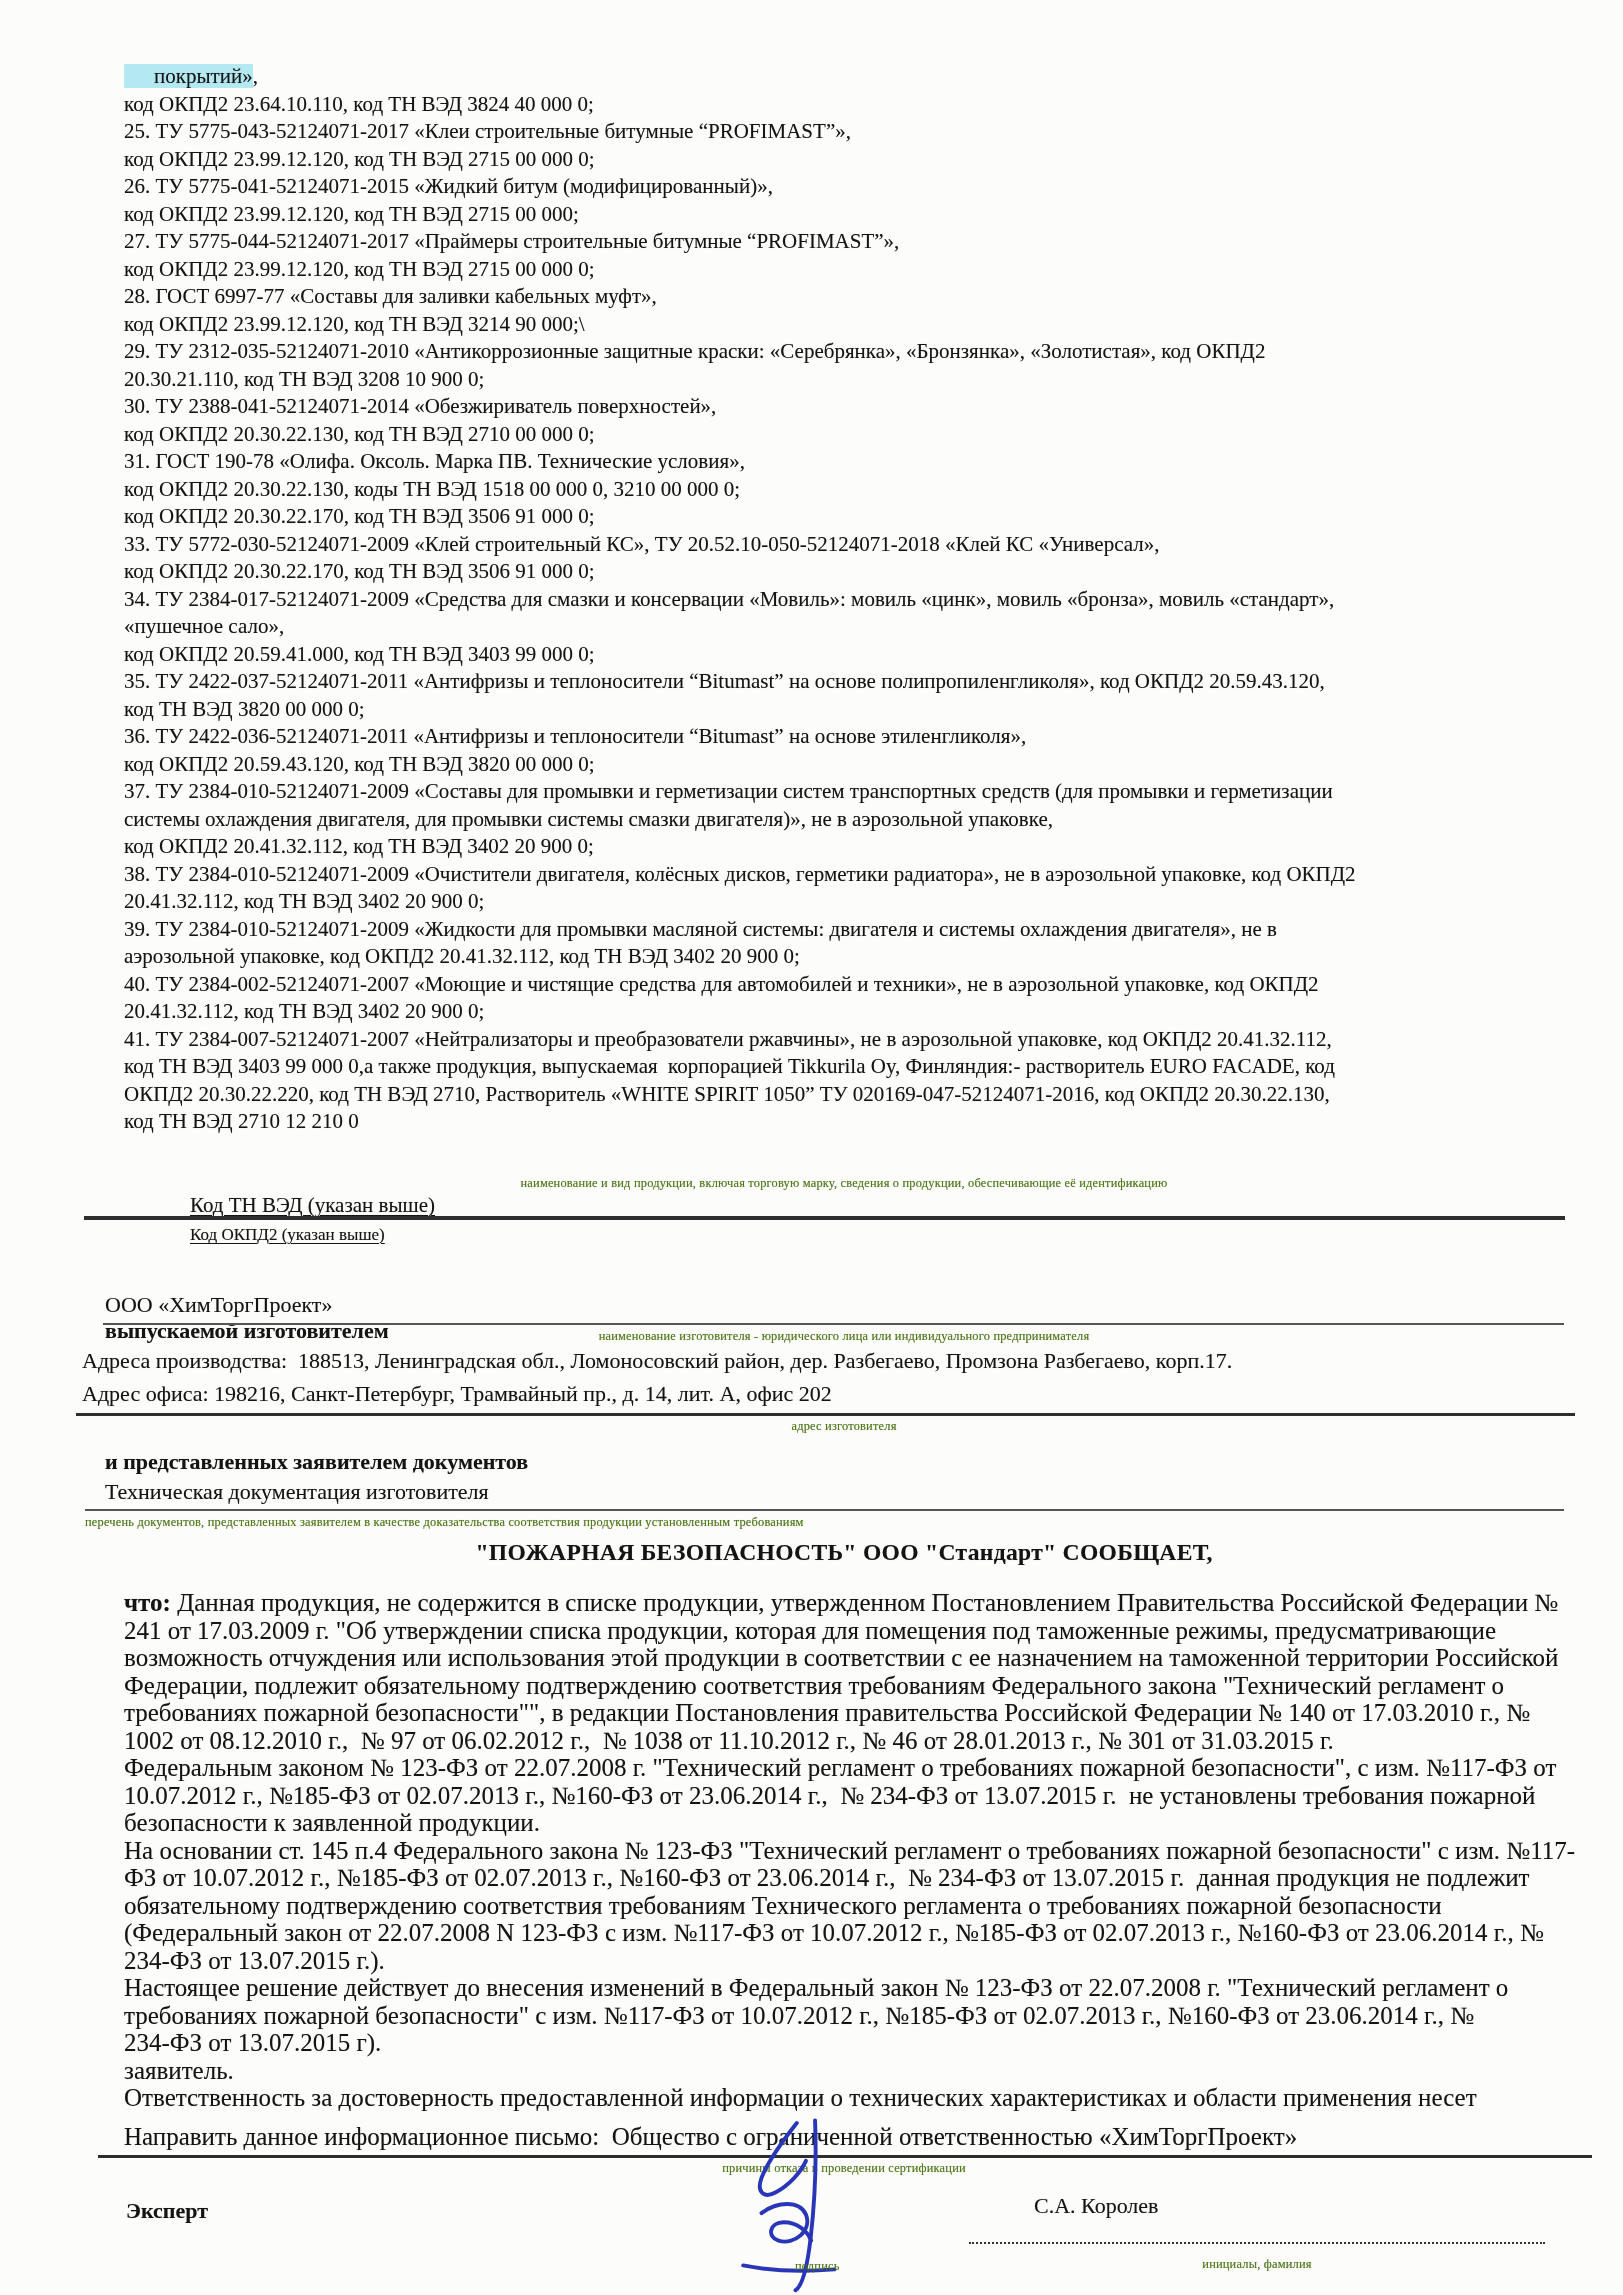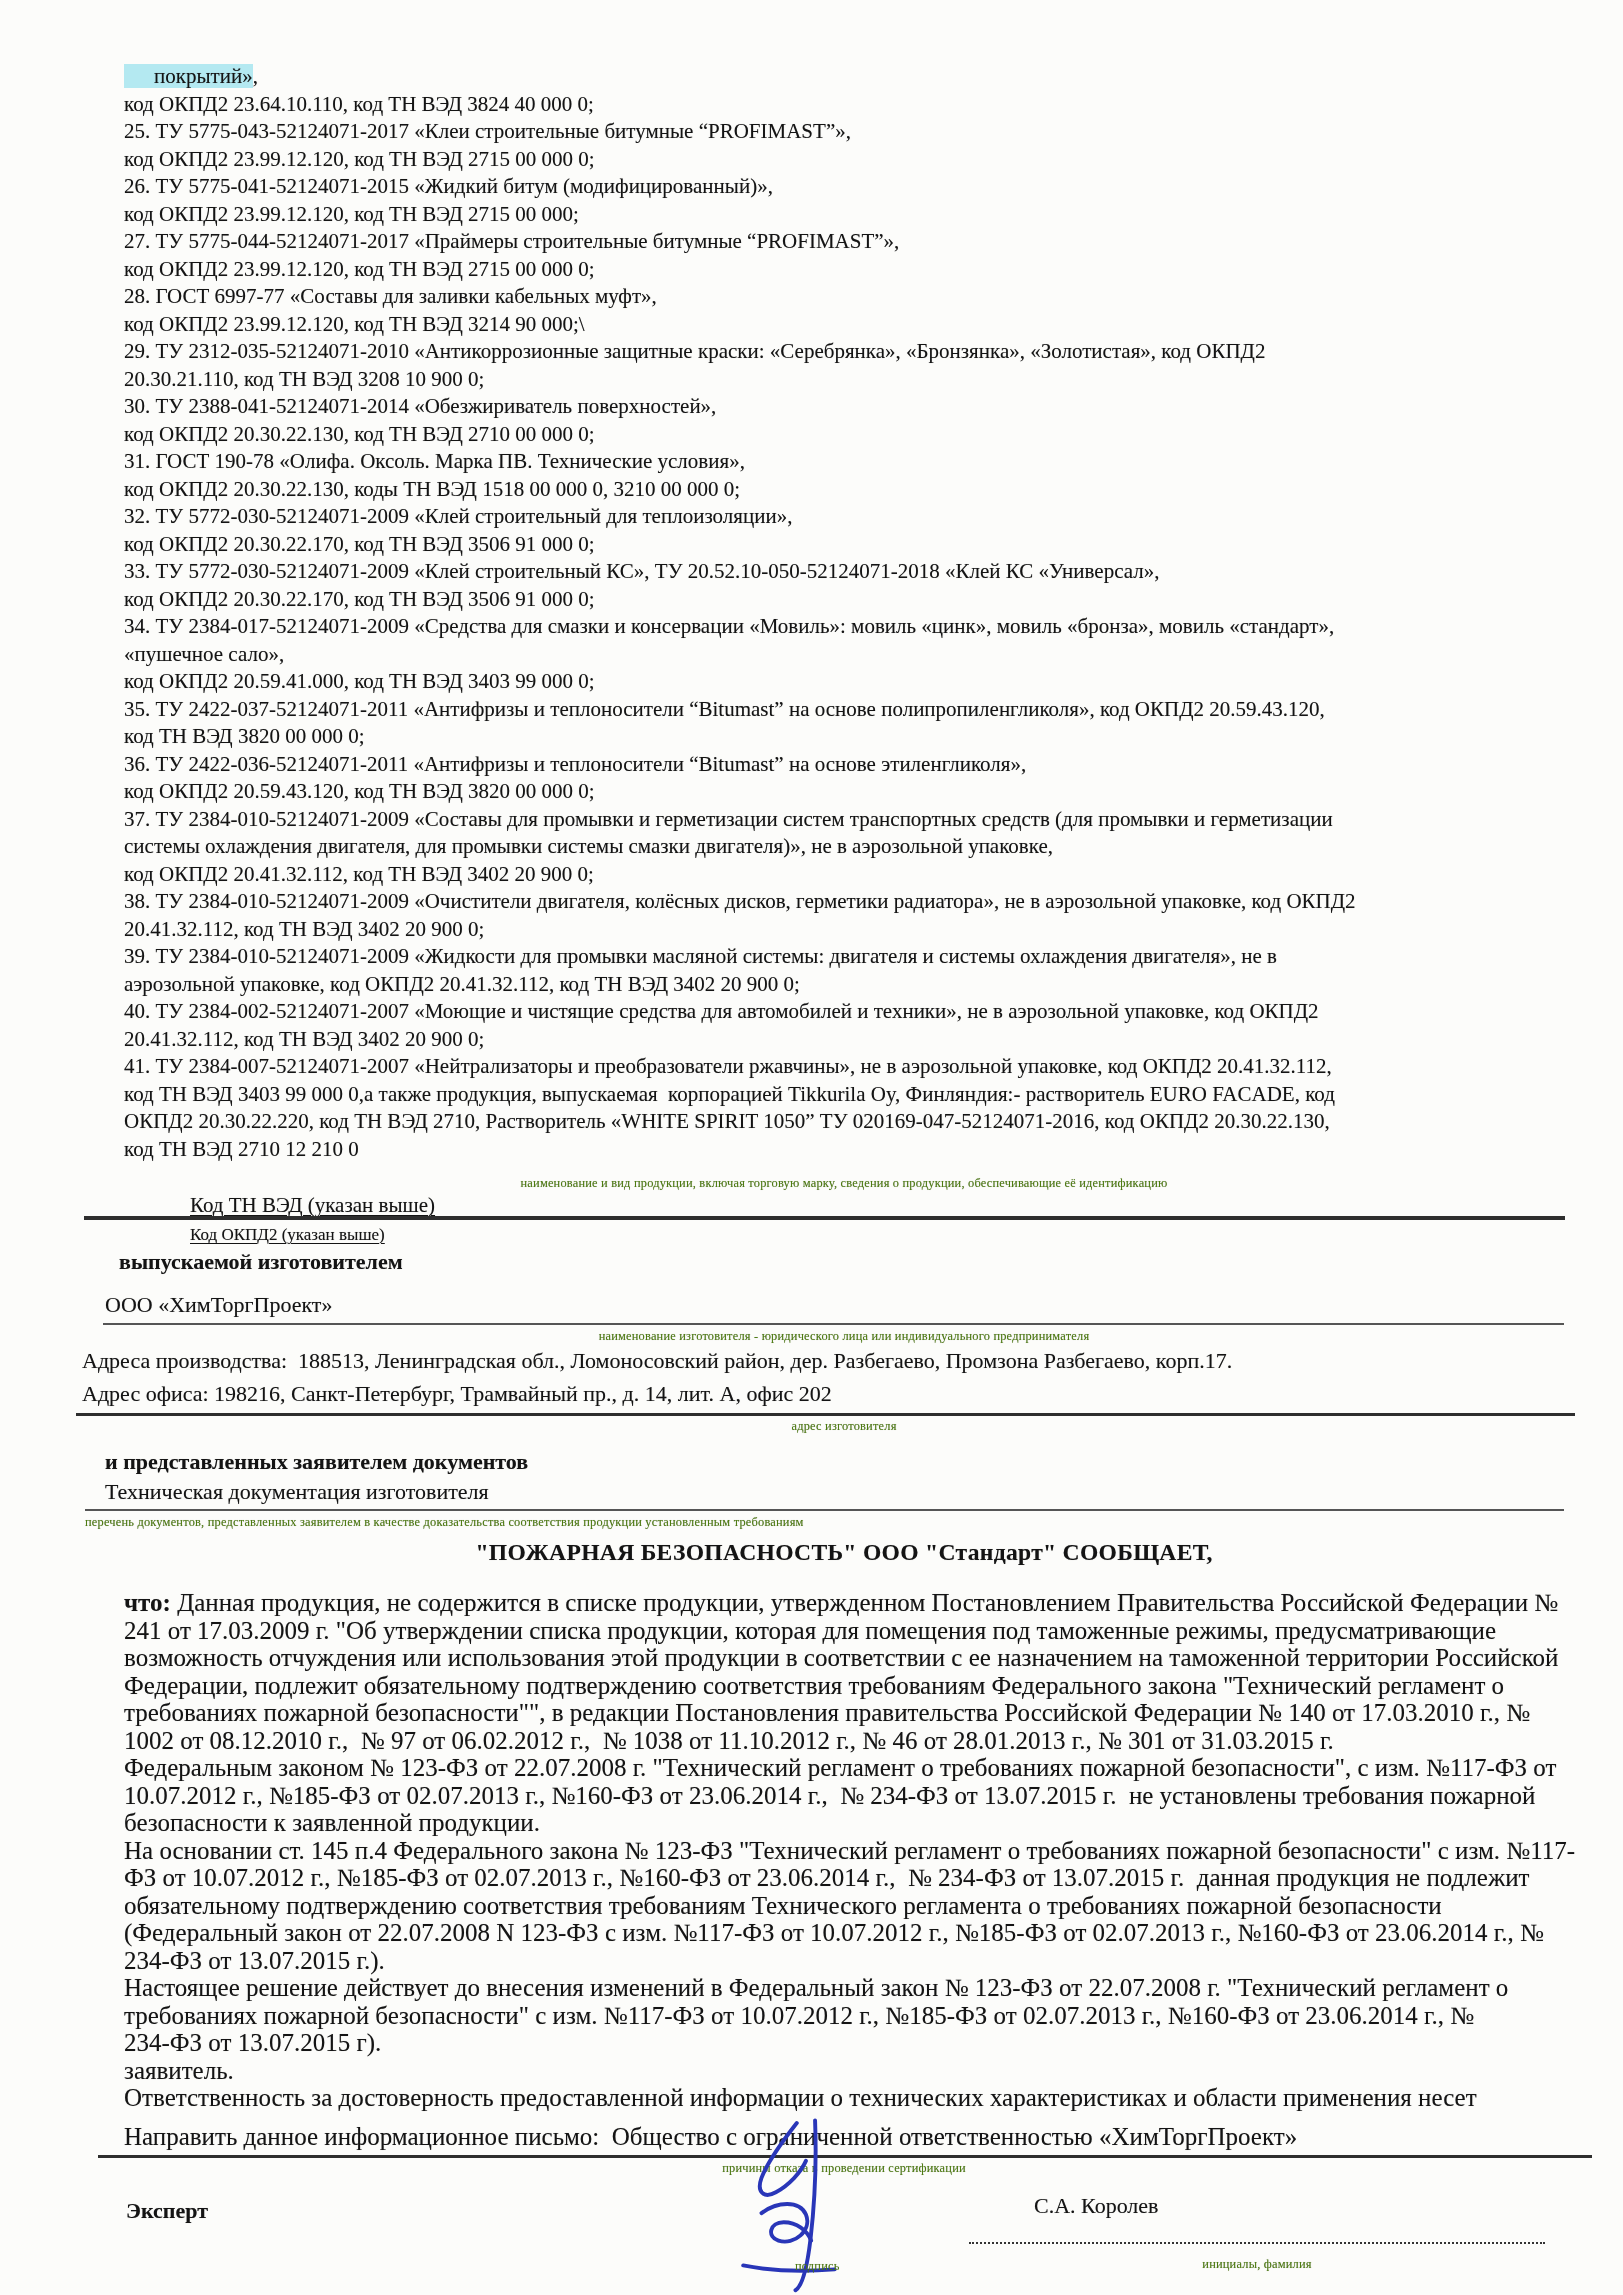--- a/index.html
+++ b/index.html
@@ -44,21 +44,20 @@
         <div class="line">27. ТУ 5775-044-52124071-2017 «Праймеры строительные битумные “PROFIMAST”»,</div>
         <div class="line">код ОКПД2 23.99.12.120, код ТН ВЭД 2715 00 000 0;</div>
         <div class="line">28. ГОСТ 6997-77 «Составы для заливки кабельных муфт»,</div>
         <div class="line">код ОКПД2 23.99.12.120, код ТН ВЭД 3214 90 000;\</div>
         <div class="line">29. ТУ 2312-035-52124071-2010 «Антикоррозионные защитные краски: «Серебрянка», «Бронзянка», «Золотистая», код ОКПД2</div>
         <div class="line">20.30.21.110, код ТН ВЭД 3208 10 900 0;</div>
         <div class="line">30. ТУ 2388-041-52124071-2014 «Обезжириватель поверхностей»,</div>
         <div class="line">код ОКПД2 20.30.22.130, код ТН ВЭД 2710 00 000 0;</div>
         <div class="line">31. ГОСТ 190-78 «Олифа. Оксоль. Марка ПВ. Технические условия»,</div>
         <div class="line">код ОКПД2 20.30.22.130, коды ТН ВЭД 1518 00 000 0, 3210 00 000 0;</div>
-        <div class="line">32. ТУ 5772-030-52124071-2009 «Клей строительный для теплоизоляции»,</div>
         <div class="line">код ОКПД2 20.30.22.170, код ТН ВЭД 3506 91 000 0;</div>
         <div class="line">33. ТУ 5772-030-52124071-2009 «Клей строительный КС», ТУ 20.52.10-050-52124071-2018 «Клей КС «Универсал»,</div>
         <div class="line">код ОКПД2 20.30.22.170, код ТН ВЭД 3506 91 000 0;</div>
         <div class="line">34. ТУ 2384-017-52124071-2009 «Средства для смазки и консервации «Мовиль»: мовиль «цинк», мовиль «бронза», мовиль «стандарт»,</div>
         <div class="line">«пушечное сало»,</div>
         <div class="line">код ОКПД2 20.59.41.000, код ТН ВЭД 3403 99 000 0;</div>
         <div class="line">35. ТУ 2422-037-52124071-2011 «Антифризы и теплоносители “Bitumast” на основе полипропиленгликоля», код ОКПД2 20.59.43.120,</div>
         <div class="line">код ТН ВЭД 3820 00 000 0;</div>
         <div class="line">36. ТУ 2422-036-52124071-2011 «Антифризы и теплоносители “Bitumast” на основе этиленгликоля»,</div>
         <div class="line">код ОКПД2 20.59.43.120, код ТН ВЭД 3820 00 000 0;</div>
@@ -77,21 +76,21 @@
         <div class="line">код ТН ВЭД 2710 12 210 0</div>
       </div>
   </div>
 
   <div class="abs caption center" style="left:124px;top:1176px;width:1440px;">наименование и вид продукции, включая торговую марку, сведения о продукции, обеспечивающие её идентификацию</div>
 
   <div class="abs underline" style="left:190px;top:1193px;font-size:21px;">Код ТН ВЭД (указан выше)</div>
   <div class="abs rule" style="left:84px;top:1216px;width:1481px;height:3.9px;"></div>
   <div class="abs underline" style="left:190px;top:1225px;font-size:17px;">Код ОКПД2 (указан выше)</div>
 
-  <div class="abs label-lg bold" style="left:105px;top:1249px;margin-left:14px;">выпускаемой изготовителем</div>
+  <div class="abs label-lg bold" style="left:105px;top:1318px;">выпускаемой изготовителем</div>
 
   <div class="abs label-lg" style="left:105px;top:1292px;">ООО «ХимТоргПроект»</div>
   <div class="abs rule-soft" style="left:103px;top:1323px;width:1461px;height:2px;"></div>
   <div class="abs caption center" style="left:124px;top:1329px;width:1440px;">наименование изготовителя - юридического лица или индивидуального предпринимателя</div>
 
   <div class="abs label-lg line" style="left:82px;top:1348px;">Адреса производства:  188513, Ленинградская обл., Ломоносовский район, дер. Разбегаево, Промзона Разбегаево, корп.17.</div>
   <div class="abs label-lg line" style="left:82px;top:1381px;">Адрес офиса: 198216, Санкт-Петербург, Трамвайный пр., д. 14, лит. А, офис 202</div>
   <div class="abs rule" style="left:76px;top:1413px;width:1499px;height:2.6px;"></div>
   <div class="abs caption center" style="left:124px;top:1419px;width:1440px;">адрес изготовителя</div>
 

